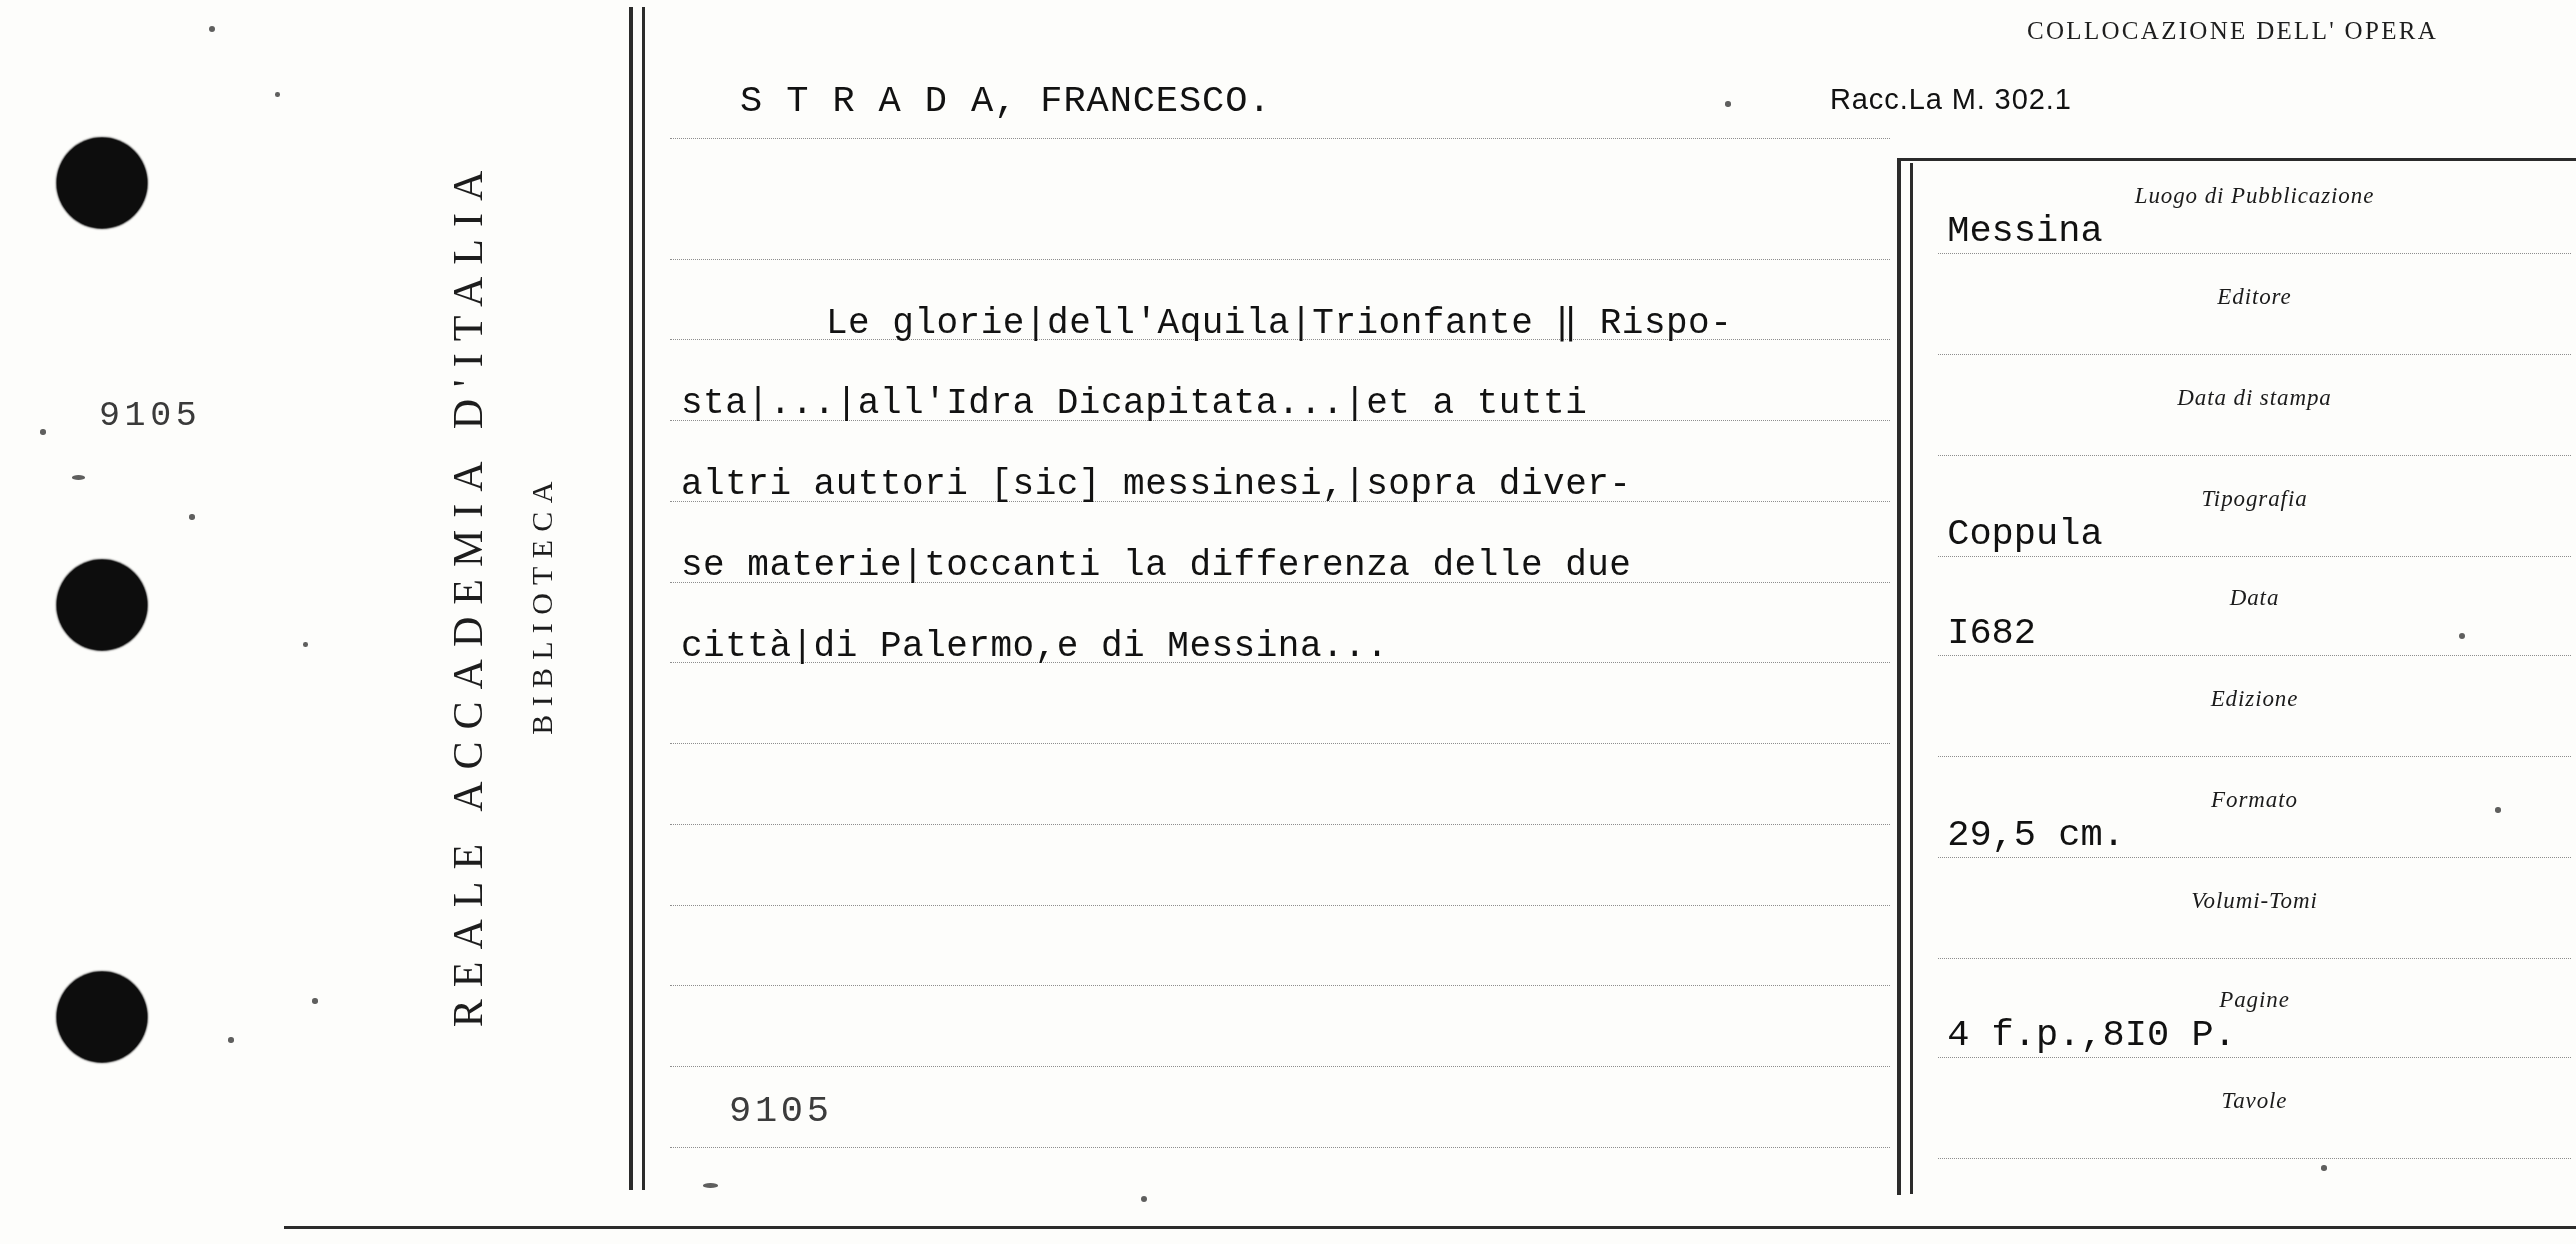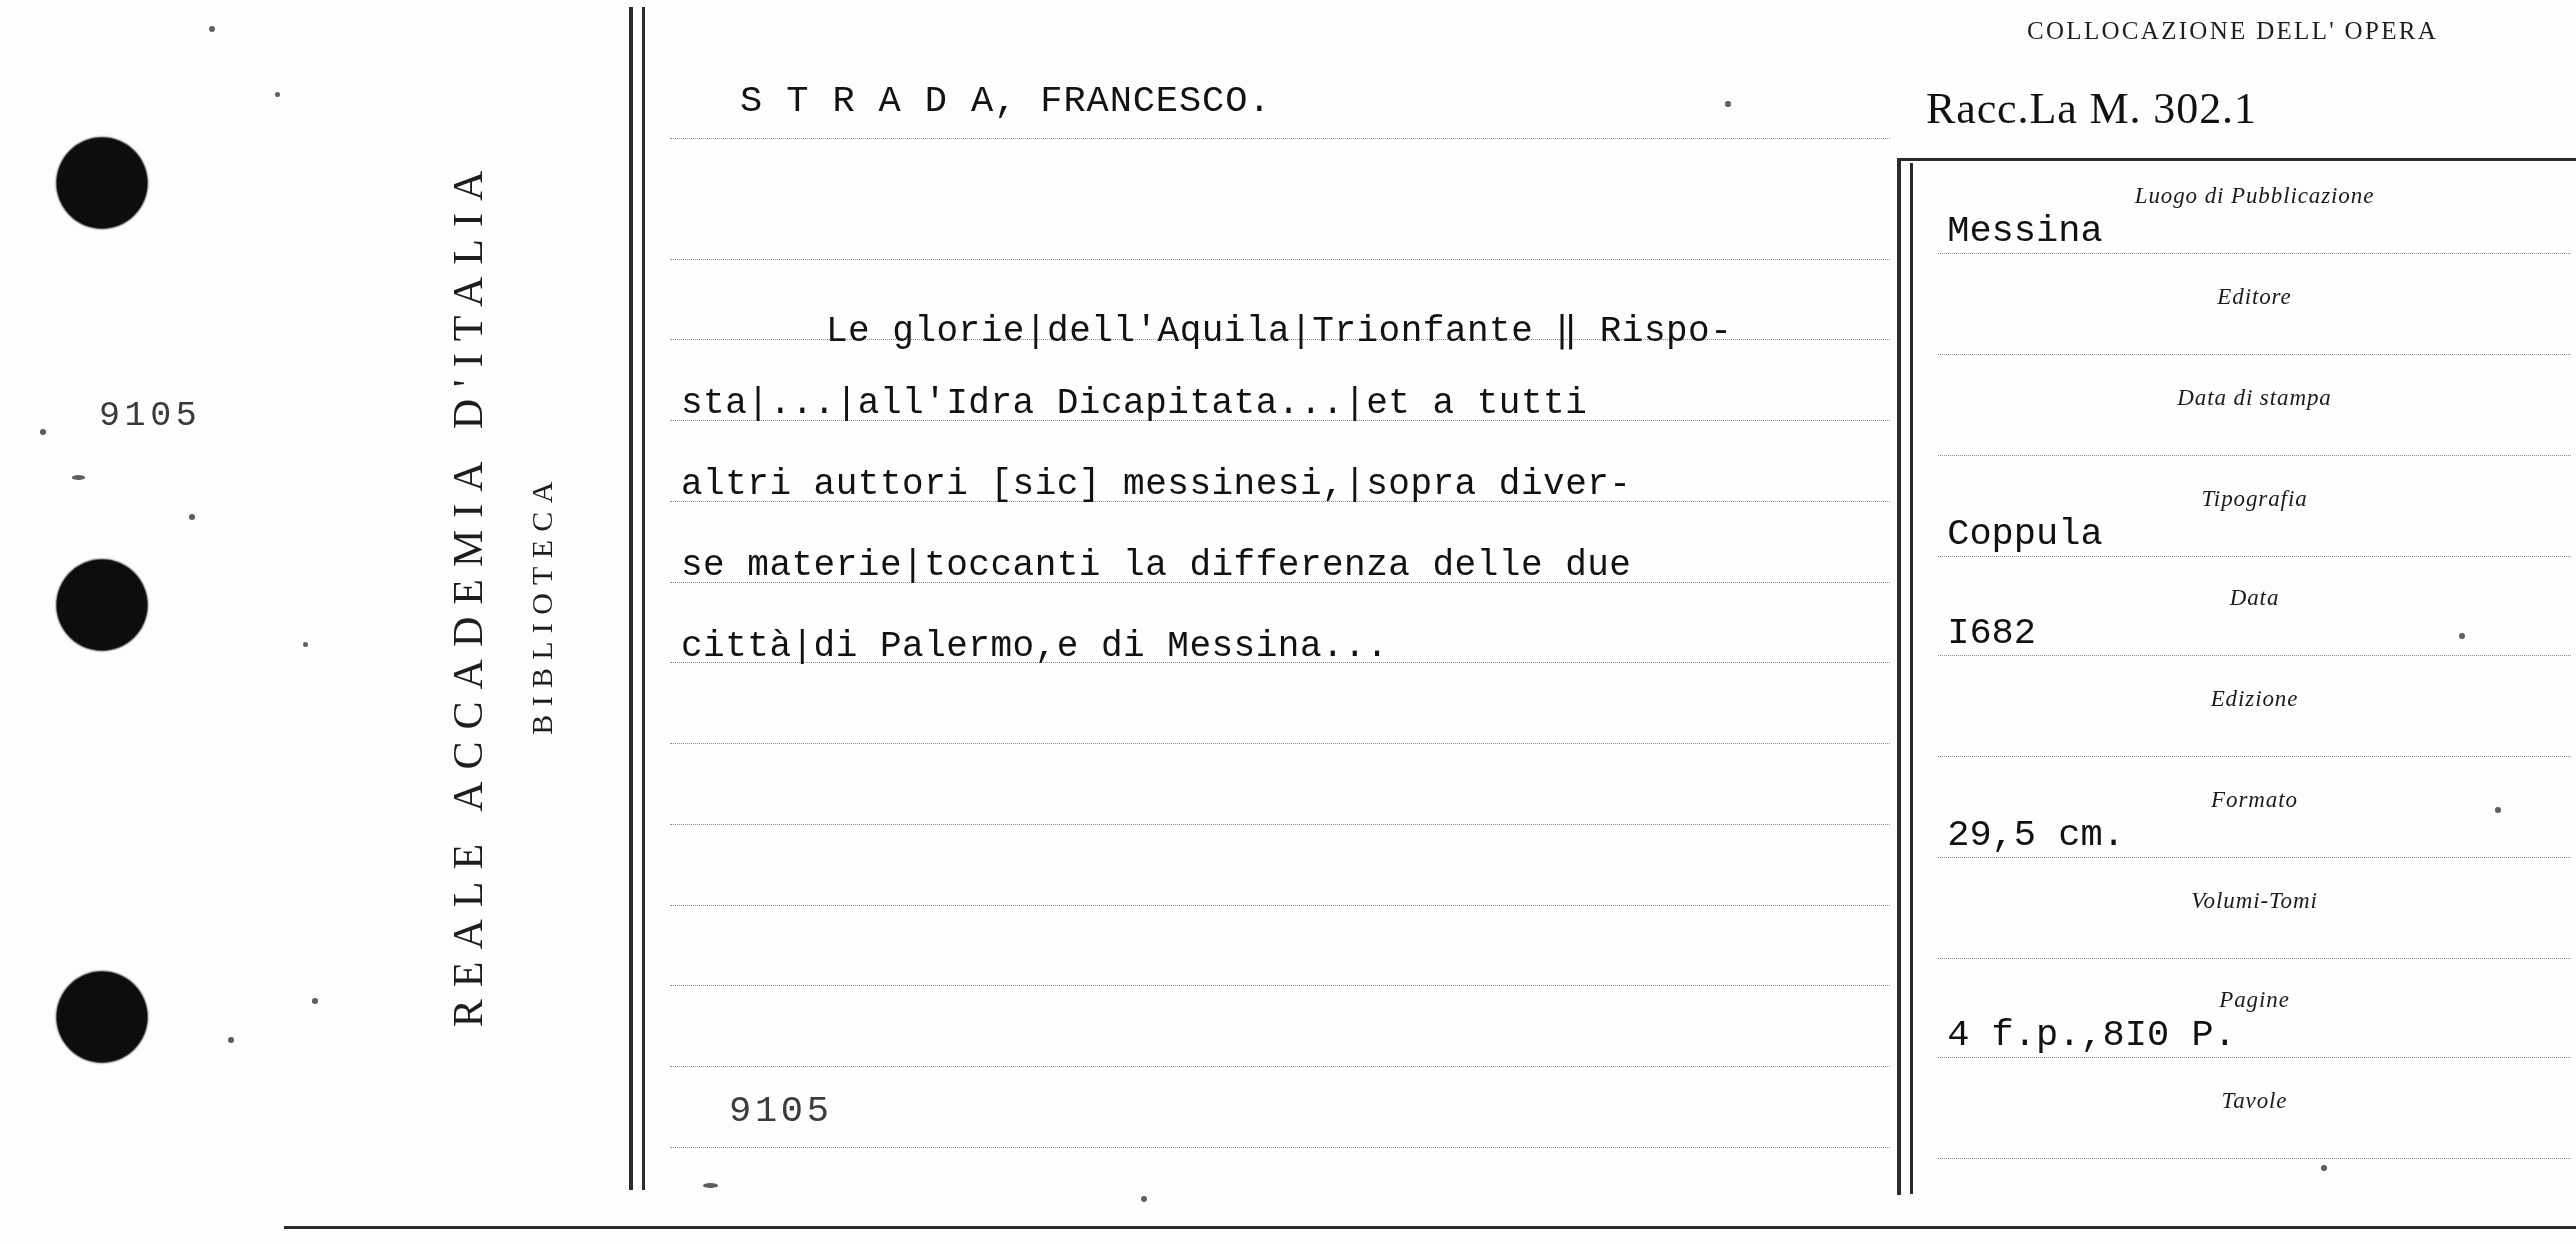--- a/index.html
+++ b/index.html
@@ -113,21 +113,21 @@
     letter-spacing: 0.5px;
   }
   #author {
     left: 734px;
     top: 80px;
     font-size: 37px;
     letter-spacing: 0.9px;
     margin-left: 6px;
   }
   .title-line { font-size: 36px; }
-  #t1 { left: 826px;  top: 308px; }
+  #t1 { left: 826px;  top: 300px; }
   #t2 { left: 681px;  top: 383px; text-align: right; }
   #t3 { left: 681px;  top: 464px; }
   #t4 { left: 681px;  top: 545px; }
   #t5 { left: 681px;  top: 626px; }
   #foot-number {
     left: 729px;
     top: 1090px;
     font-size: 37px;
     letter-spacing: 3.7px;
     color: #3c3c3c;
@@ -139,24 +139,24 @@
     left: 2027px;
     top: 16.5px;
     font-family: "Liberation Serif", serif;
     font-size: 25px;
     letter-spacing: 2.3px;
     color: #1e1e1e;
     white-space: nowrap;
   }
   #shelfmark {
     position: absolute;
-    left: 1926px;
+    left: 1830px;
     top: 83px;
-    font-family: Liberation Serif, serif;
-    font-size: 44px;
+    font-family: Liberation Sans, sans-serif;
+    font-size: 29px;
     letter-spacing: 0.9px;
     color: #111;
     white-space: nowrap;
   }
 
   
   #panel-top-rule {
     position: absolute;
     left: 1897px;
     top: 158px;

